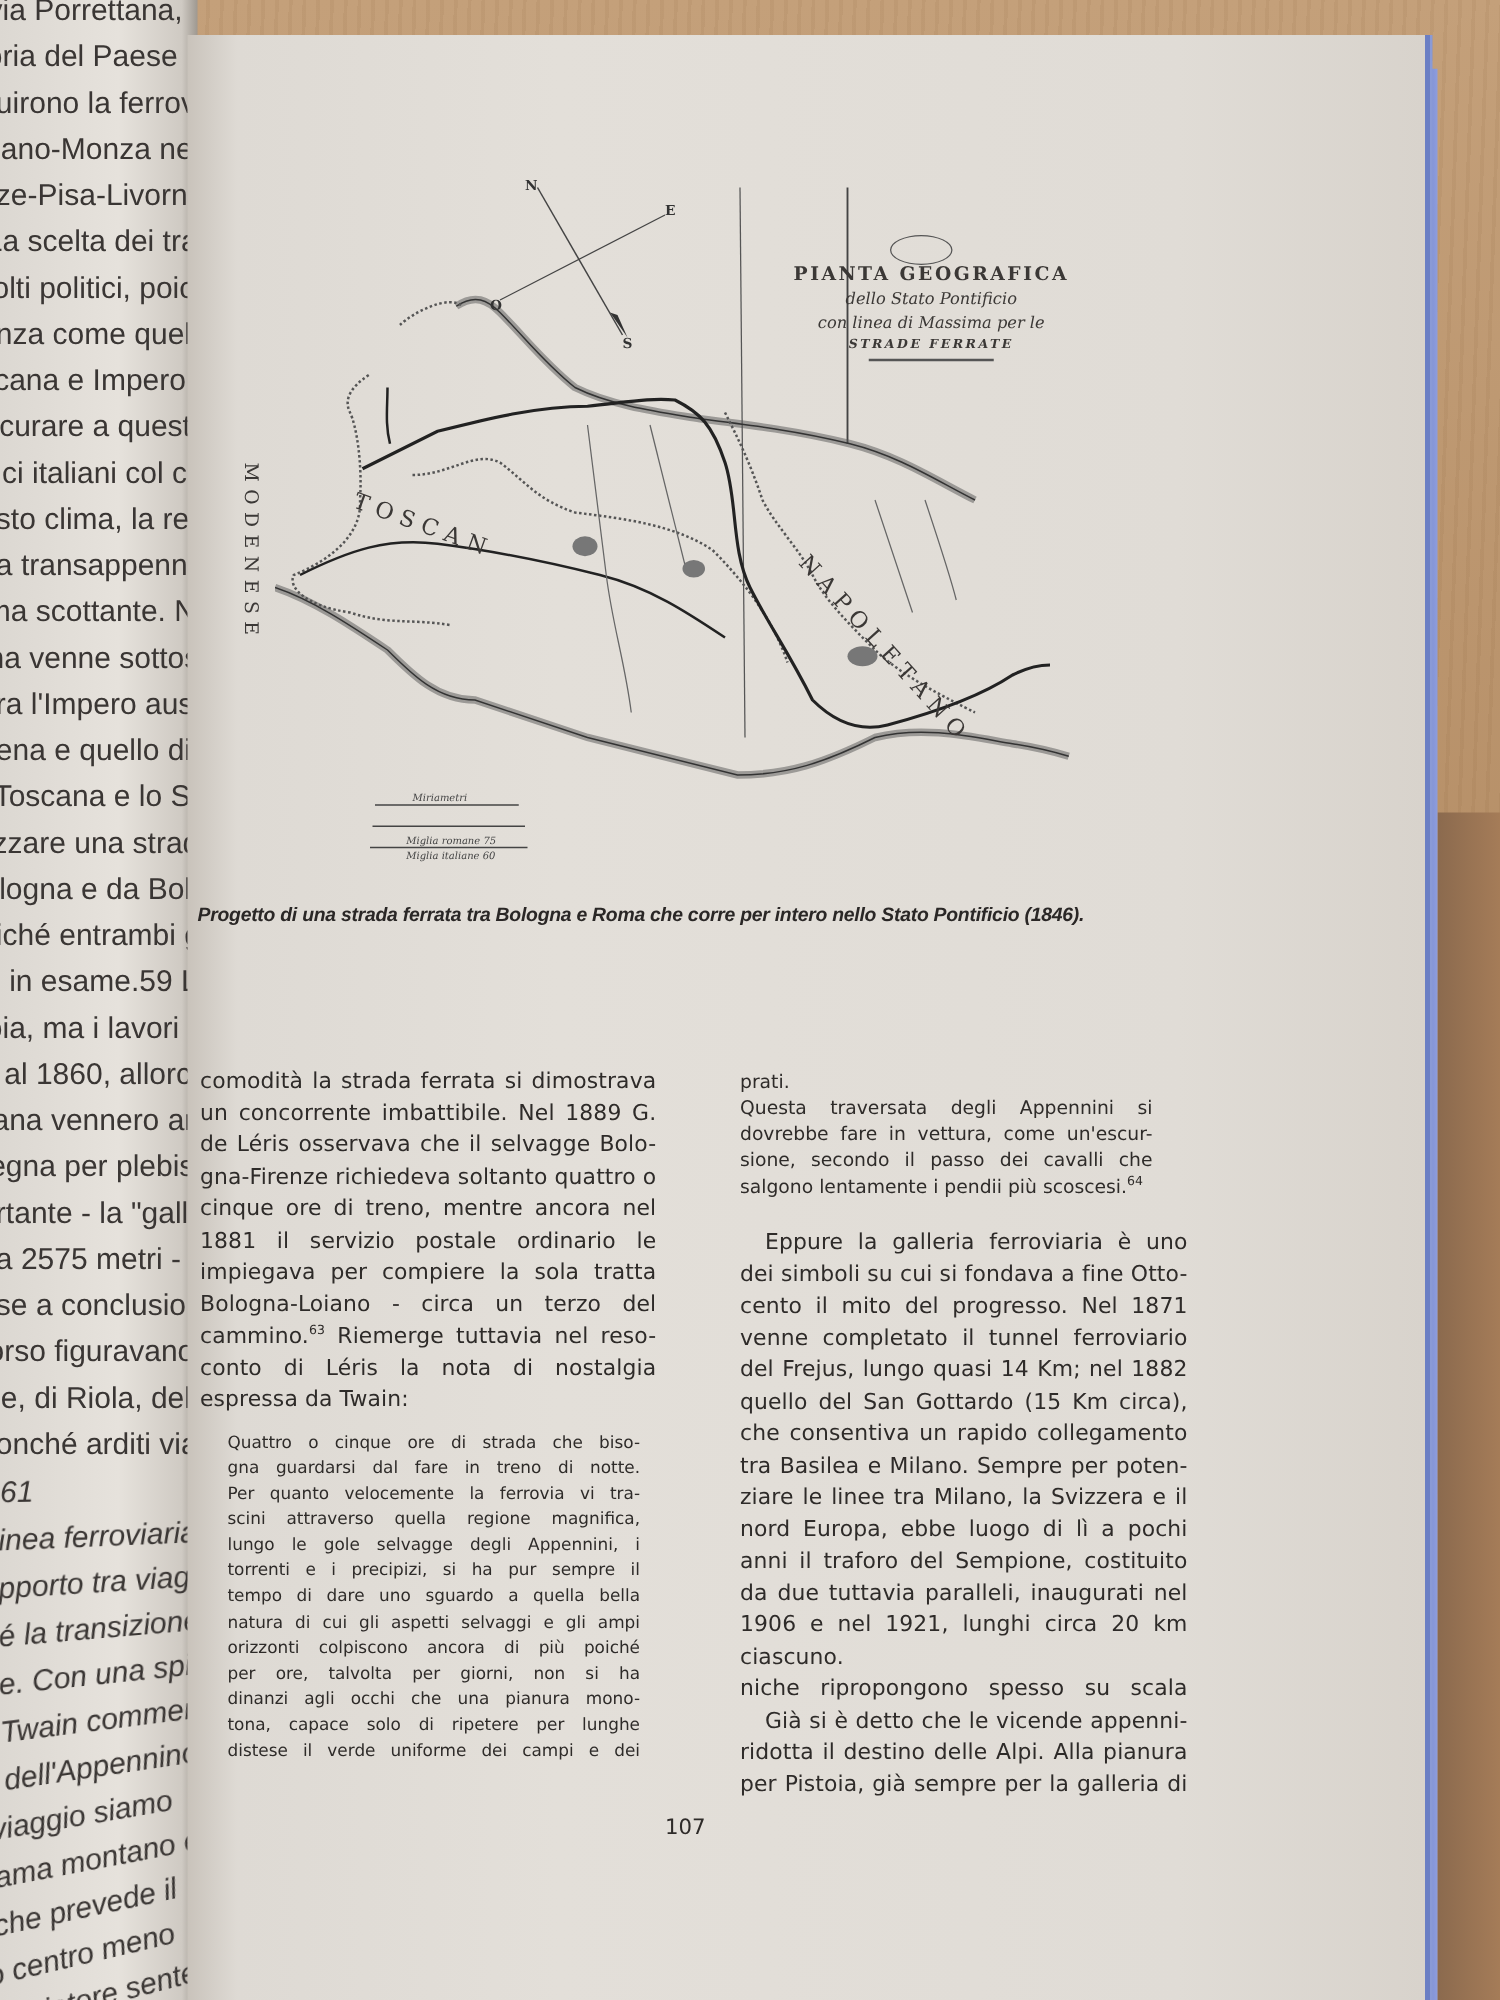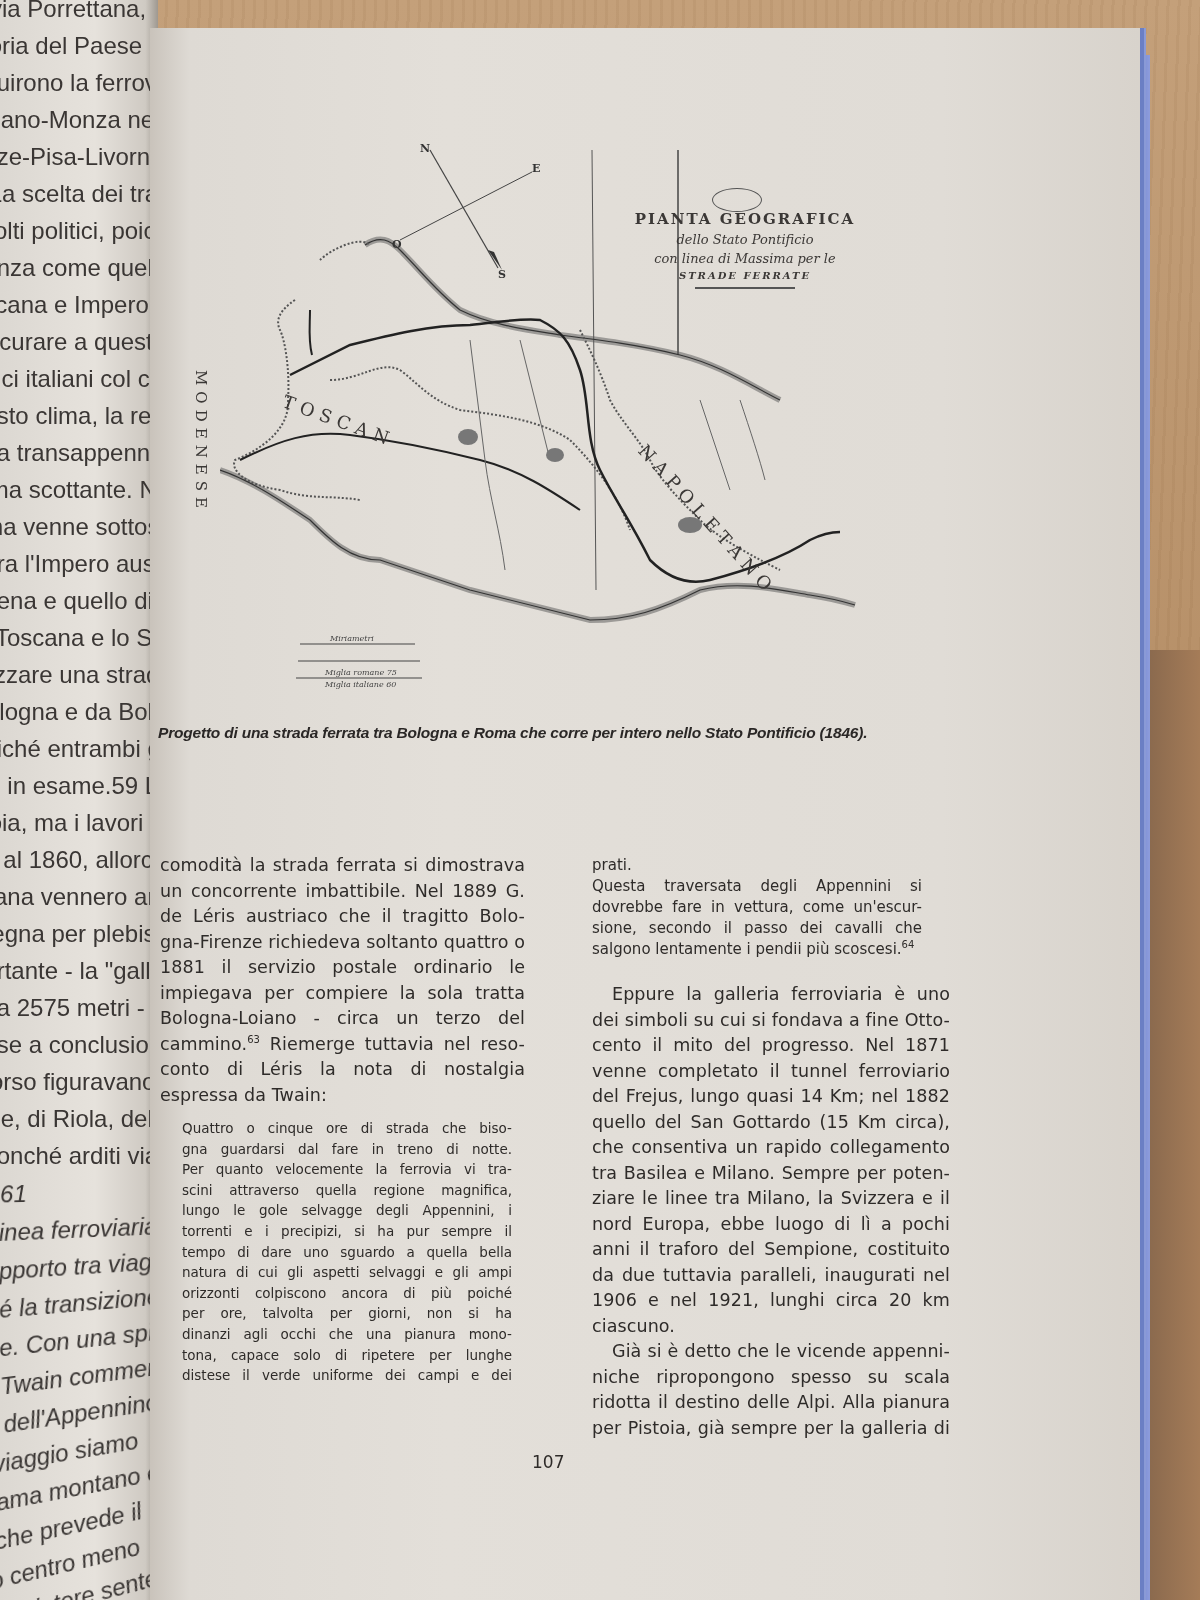--- a/index.html
+++ b/index.html
@@ -231,22 +231,23 @@
   <div class="map-title-sub3">STRADE FERRATE</div>
   <div style="margin:6px auto 0;width:100px;border-top:2px solid #555;"></div>
 </div>
 
 <div class="caption">Progetto di una strada ferrata tra Bologna e Roma che corre per intero nello Stato Pontificio (1846).</div>
 
 <div class="col col-left">
   <div>
     <div class="body-line">comodità la strada ferrata si dimostrava</div>
     <div class="body-line">un concorrente imbattibile. Nel 1889 G.</div>
-    <div class="body-line">de Léris austriaco che il tragitto Bolo-</div>
+    <div class="body-line">de Léris osservava che il selvagge Bolo-</div>
     <div class="body-line">gna-Firenze richiedeva soltanto quattro o</div>
+    <div class="body-line">cinque ore di treno, mentre ancora nel</div>
     <div class="body-line">1881 il servizio postale ordinario le</div>
     <div class="body-line">impiegava per compiere la sola tratta</div>
     <div class="body-line">Bologna-Loiano - circa un terzo del</div>
     <div class="body-line"><span>cammino.</span><sup>63</sup><span> Riemerge tuttavia nel reso-</span></div>
     <div class="body-line">conto di Léris la nota di nostalgia</div>
     <div class="body-line last">espressa da Twain:</div>
   </div>
   <div class="quote-block">
     <div class="quote-line">Quattro o cinque ore di strada che biso-</div>
     <div class="quote-line">gna guardarsi dal fare in treno di notte.</div>
@@ -283,20 +284,20 @@
     <div class="body-line">che consentiva un rapido collegamento</div>
     <div class="body-line">tra Basilea e Milano. Sempre per poten-</div>
     <div class="body-line">ziare le linee tra Milano, la Svizzera e il</div>
     <div class="body-line">nord Europa, ebbe luogo di lì a pochi</div>
     <div class="body-line">anni il traforo del Sempione, costituito</div>
     <div class="body-line">da due tuttavia paralleli, inaugurati nel</div>
     <div class="body-line">1906 e nel 1921, lunghi circa 20 km</div>
     <div class="body-line last">ciascuno.</div>
   </div>
   <div>
+    <div class="body-line">niche ripropongono spesso su scala</div>
     <div class="body-line indent">Già si è detto che le vicende appenni-</div>
-    <div class="body-line">niche ripropongono spesso su scala</div>
     <div class="body-line">ridotta il destino delle Alpi. Alla pianura</div>
     <div class="body-line">per Pistoia, già sempre per la galleria di</div>
   </div>
 </div>
 
 <div class="page-number">107</div>
 
 </body></html>

